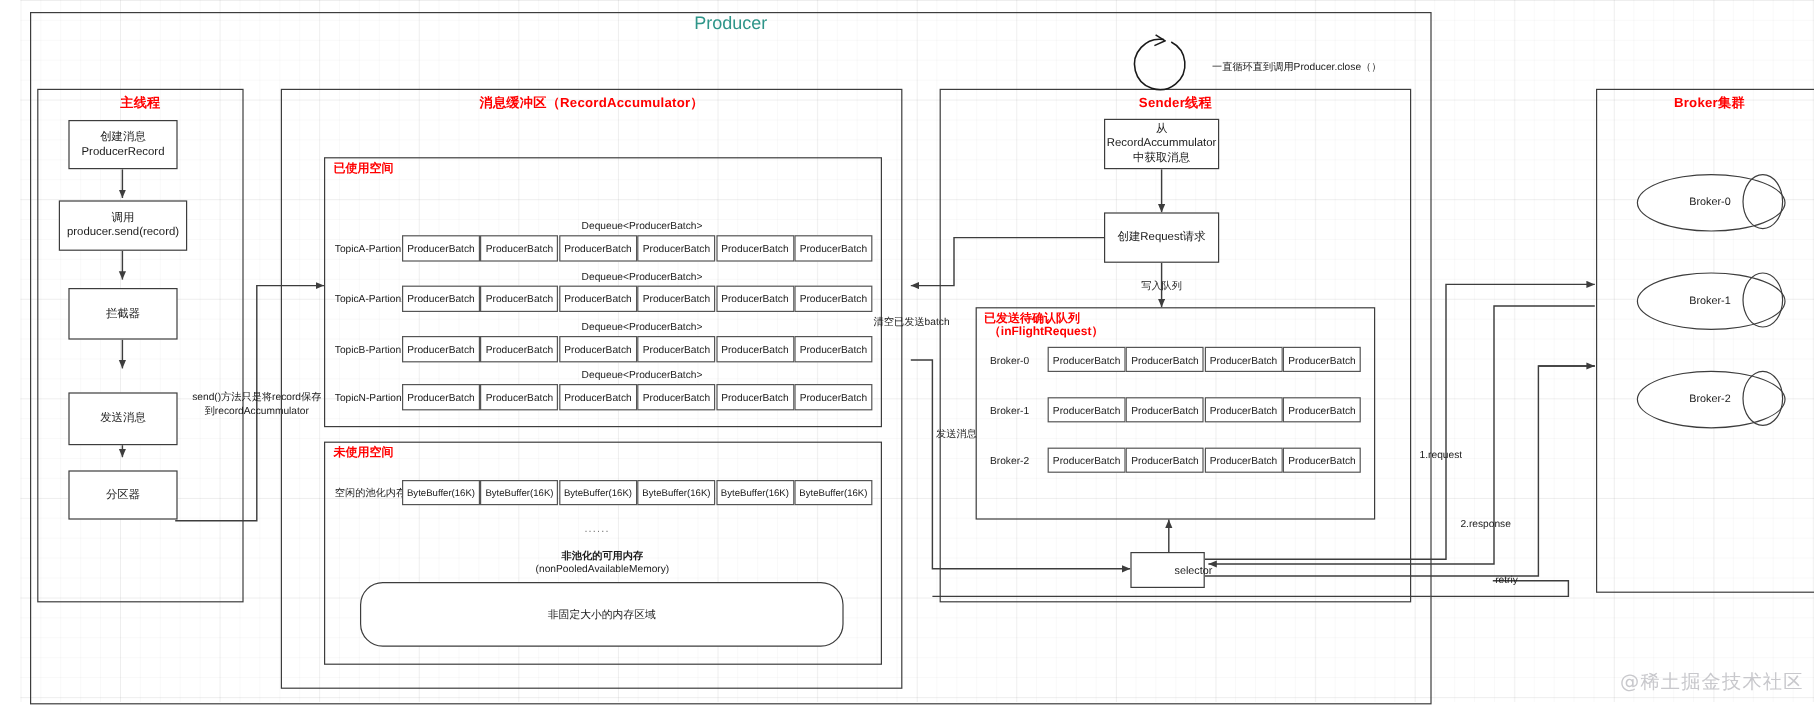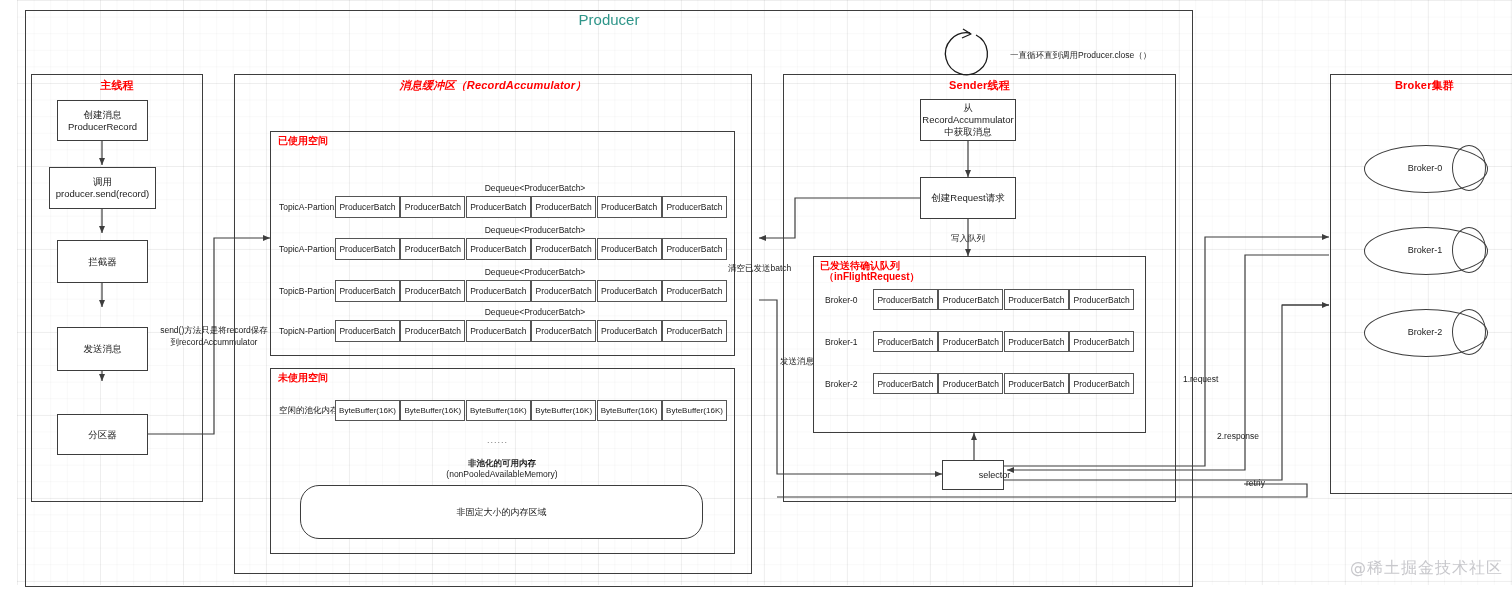--- a/index.html
+++ b/index.html
@@ -143,29 +143,29 @@
       <span>调用</span><br>
       <span>producer.send(record)</span>
     </span>
   </div>
   <div class="node" style="left:40px;top:240px;width:91px;height:43px;">
     <span>拦截器</span>
   </div>
   <div class="node" style="left:40px;top:327px;width:91px;height:44px;">
     <span>发送消息</span>
   </div>
-  <div class="node" style="left:40px;top:414px;width:91px;height:41px;">
+  <div class="node" style="left:40px;top:392px;width:91px;height:41px;">
     <span>分区器</span>
   </div>
 
   <div class="lbl c" style="left:197px;top:325px;">send()方法只是将record保存</div>
   <div class="lbl c" style="left:197px;top:337px;">到recordAccummulator</div>
 
   <div class="frame noBg" style="left:217px;top:74px;width:518px;height:500px;"></div>
-  <div class="title-red" style="left:217px;top:78px;width:518px;font-style:italic;">消息缓冲区（RecordAccumulator）</div>
+  <div class="title-red" style="left:217px;top:78px;width:518px;">消息缓冲区（RecordAccumulator）</div>
 
   <div class="frame noBg" style="left:253px;top:131px;width:465px;height:225px;"></div>
   <div class="title-red-left" style="left:261px;top:135px;">已使用空间</div>
 
   <div id="used-rows">
       <div class="lbl c" style="left: 518px; top: 183px;">Dequeue&lt;ProducerBatch&gt;</div>
       <div class="rowlabel" style="left: 262px; top: 196px; height: 22px;">TopicA-Partion1</div>
       <div class="cell" style="left: 318px; top: 196px; width: 65px; height: 22px;">ProducerBatch</div>
       <div class="cell" style="left: 383.4px; top: 196px; width: 65px; height: 22px;">ProducerBatch</div>
       <div class="cell" style="left: 448.8px; top: 196px; width: 65px; height: 22px;">ProducerBatch</div>

